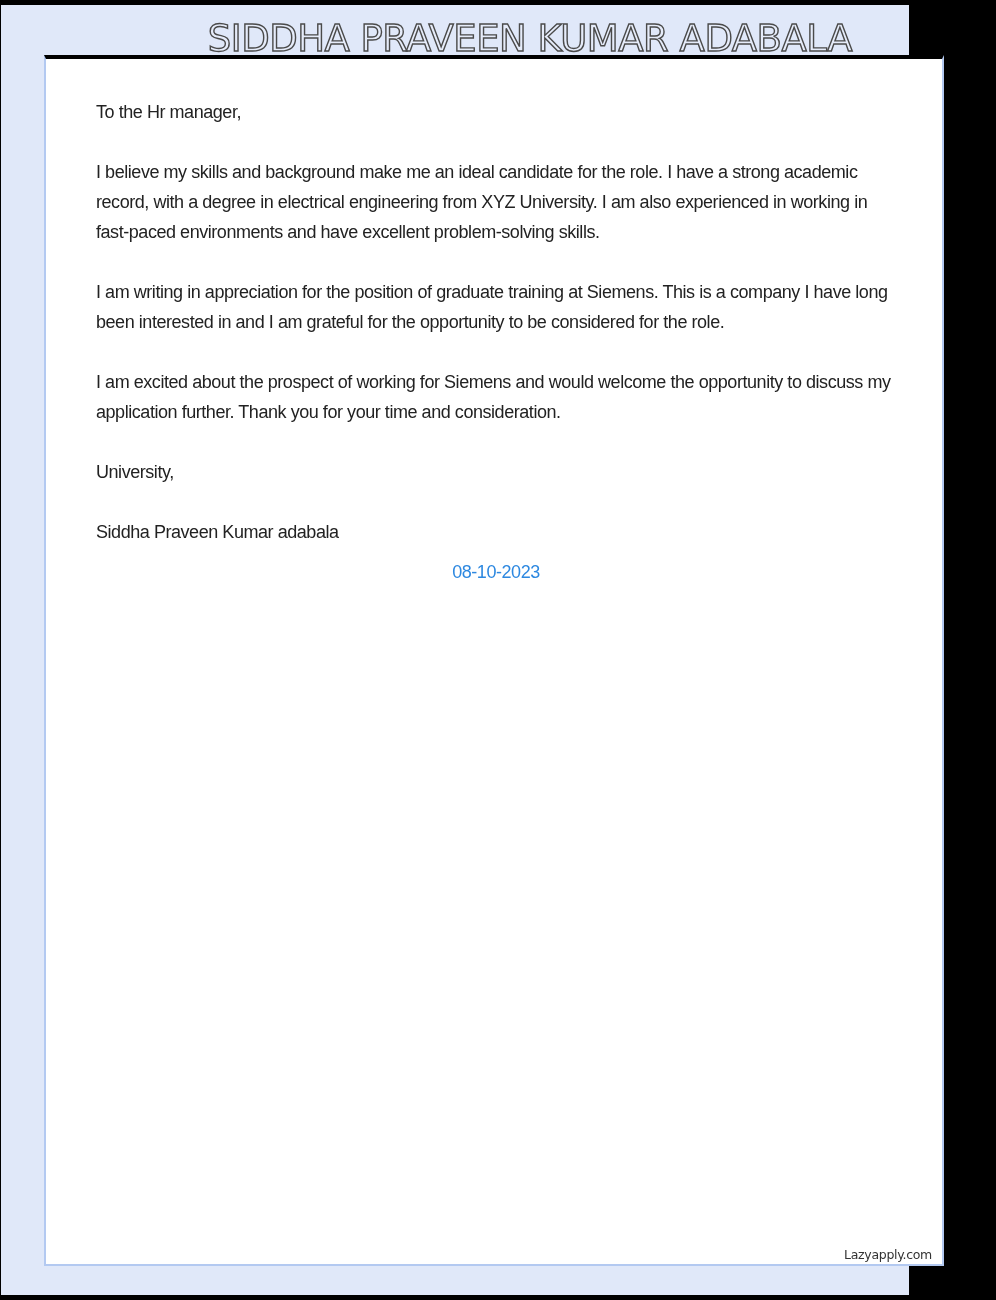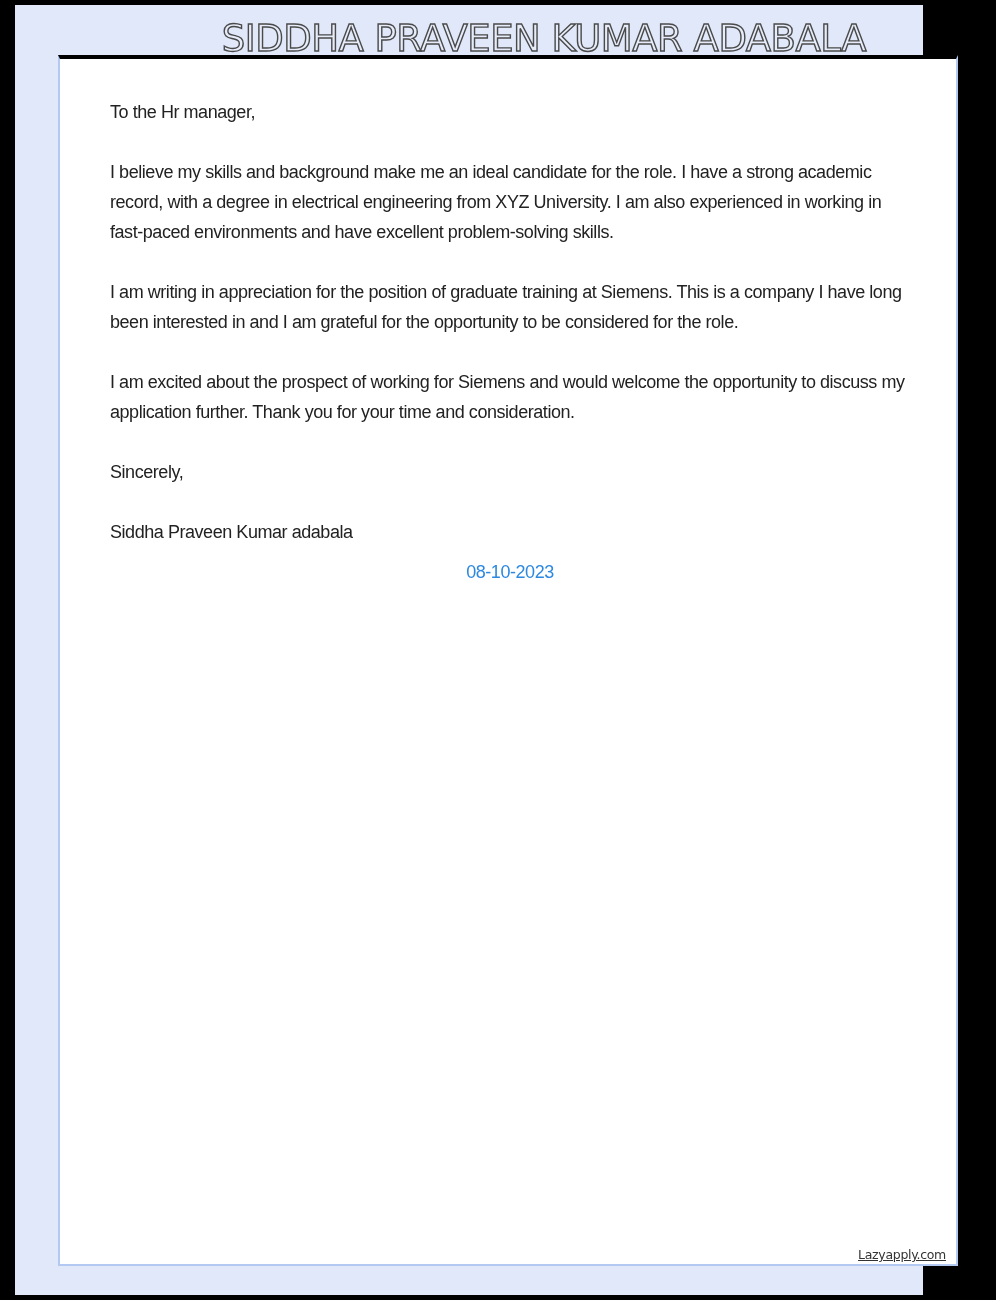--- a/index.html
+++ b/index.html
@@ -9,21 +9,21 @@
     body {
       width: 996px;
       height: 1300px;
       background: #000000;
       position: relative;
       overflow: hidden;
       font-family: "DejaVu Sans", sans-serif;
     }
     .page-frame {
       position: absolute;
-      left: 15px;
+      left: 1px;
       top: 5px;
       width: 908px;
       height: 1290px;
       background: #e0e8f9;
     }
     .name-heading {
       position: absolute;
       right: 57px;
       top: 12px;
       font-family: "DejaVu Sans", sans-serif;
@@ -72,34 +72,33 @@
       text-align: center;
     }
     .footer-brand {
       position: absolute;
       right: 10px;
       bottom: 2px;
       font-family: "DejaVu Sans", sans-serif;
       font-size: 12.5px;
       color: #333333;
       letter-spacing: -0.3px;
-      text-decoration: underline;
     }
   </style>
 </head>
 <body>
 
 <div class="page-frame">
   <h1 class="name-heading">SIDDHA PRAVEEN KUMAR ADABALA</h1>
 
   <div class="letter-card">
     <div class="letter-body">
       <p>To the Hr manager,</p>
       <p>I believe my skills and background make me an ideal candidate for the role. I have a strong academic record, with a degree in electrical engineering from XYZ University. I am also experienced in working in fast-paced environments and have excellent problem-solving skills.</p>
       <p>I am writing in appreciation for the position of graduate training at Siemens. This is a company I have long been interested in and I am grateful for the opportunity to be considered for the role.</p>
       <p>I am excited about the prospect of working for Siemens and would welcome the opportunity to discuss my application further. Thank you for your time and consideration.</p>
-      <p>Sincerely,</p>
+      <p>University,</p>
       <p class="signature-name">Siddha Praveen Kumar adabala</p>
       <p class="letter-date">08-10-2023</p>
     </div>
     <div class="footer-brand">Lazyapply.com</div>
   </div>
 </div>
 
 </body></html>

